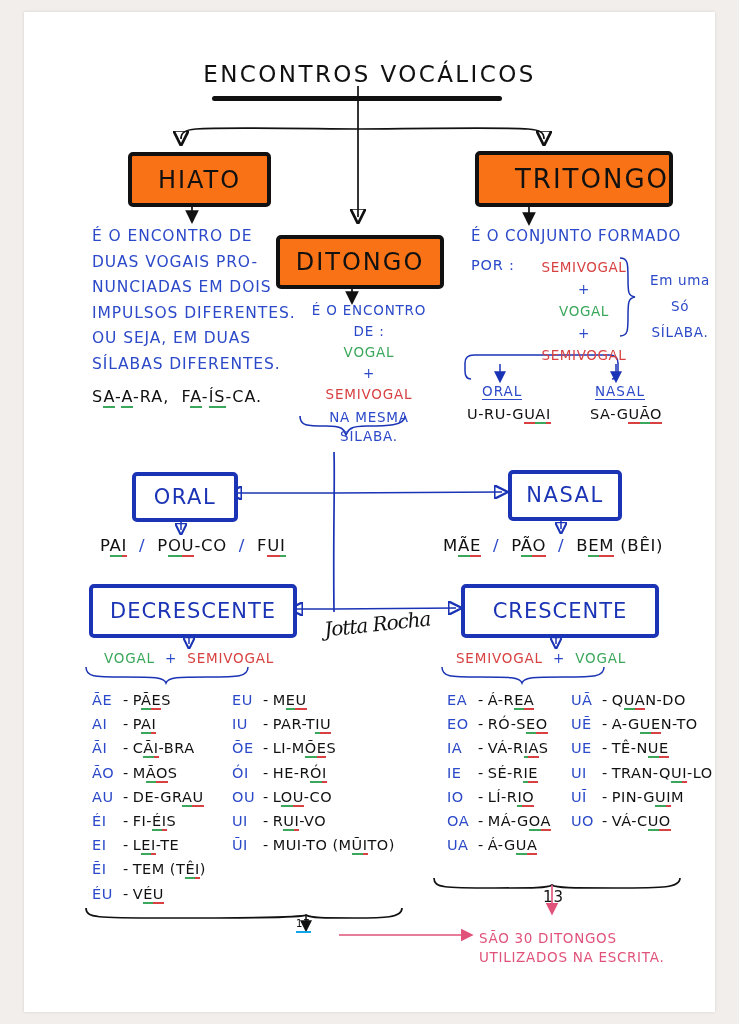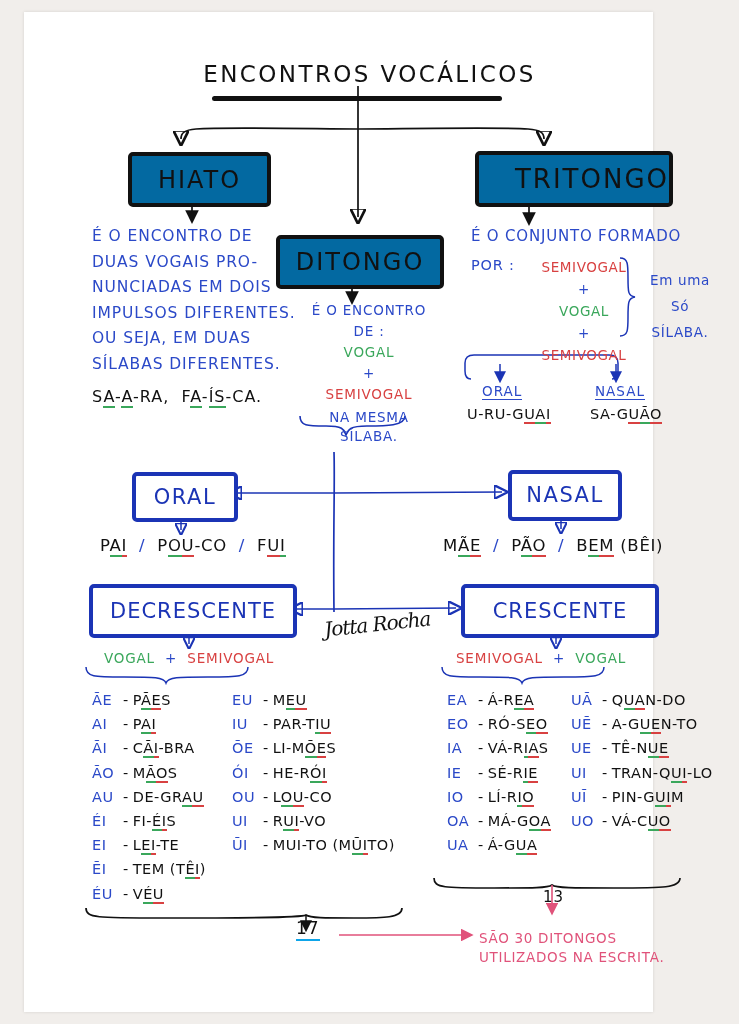--- a/index.html
+++ b/index.html
@@ -5,21 +5,21 @@
   html,body{margin:0;padding:0;}
   body{
     width:739px;height:1024px;
     background:#f1eeeb;
     font-family:"DejaVu Sans", sans-serif;
     overflow:hidden;
   }
   #paper{
     position:absolute;
     left:24px; top:12px;
-    width:629px; height:1000px;
+    width:691px; height:1000px;
     background:#ffffff;
     box-shadow:0 0 3px rgba(0,0,0,.12);
   }
   .abs{position:absolute;}
   .blue{color:#2b49c8;}
   .green{color:#3aa75b;}
   .red{color:#d84141;}
 
   
   .hw{
@@ -37,21 +37,21 @@
   }
   #title-underline{
     left:188px;top:84px;width:290px;height:5px;background:#111;
     border-radius:3px;
   }
 
   
   .bbox{
     border:4px solid #111;border-radius:5px;
     display:flex;align-items:center;justify-content:center;
-    color:#111;background:#0369a1;
+    color:#111;background:#f97316;
   }
   #box-hiato{left:104px;top:140px;width:135px;height:47px;font-size:24px;letter-spacing:2px;}
   #box-ditongo{left:252px;top:223px;width:160px;height:46px;font-size:24px;letter-spacing:2px;}
   #box-tritongo{left:451px;top:139px;width:190px;height:48px;font-size:26px;letter-spacing:2px;justify-content:flex-end;}
 
   
   .ubox{
     border:4px solid #1b34b5;border-radius:5px;
     display:flex;align-items:center;justify-content:center;
     color:#1b34b5;background:#fff;
@@ -91,21 +91,21 @@
   .ditlist .w{color:#111;}
   #dec-col1{left:68px;top:676px;}
   #dec-col2{left:208px;top:676px;}
   #cre-col1{left:423px;top:676px;}
   #cre-col2{left:547px;top:676px;}
 
   
   .ug{border-bottom:2.2px solid #3aa75b;}
   .ur{border-bottom:2.2px solid #d84141;}
 
-  #count-dec{left:272px;top:906px;font-size:17px;color:#111;letter-spacing:1px;border-bottom:2px solid #0ea5e9;}
+  #count-dec{left:272px;top:906px;font-size:10px;color:#111;letter-spacing:1px;border-bottom:2px solid #0ea5e9;}
   #count-cre{left:519px;top:876px;font-size:15px;color:#111;letter-spacing:1px;}
   #final-note{left:455px;top:917px;font-size:13.5px;color:#e0527a;letter-spacing:.7px;line-height:19px;}
 
   #signature{
     left:300px;top:600px;font-family:"DejaVu Serif", serif;
     font-size:20px;font-style:italic;color:#111;
     transform:rotate(-6deg);letter-spacing:-1px;
   }
   svg.ov{position:absolute;left:0;top:0;width:691px;height:1000px;pointer-events:none;}
 </style>

